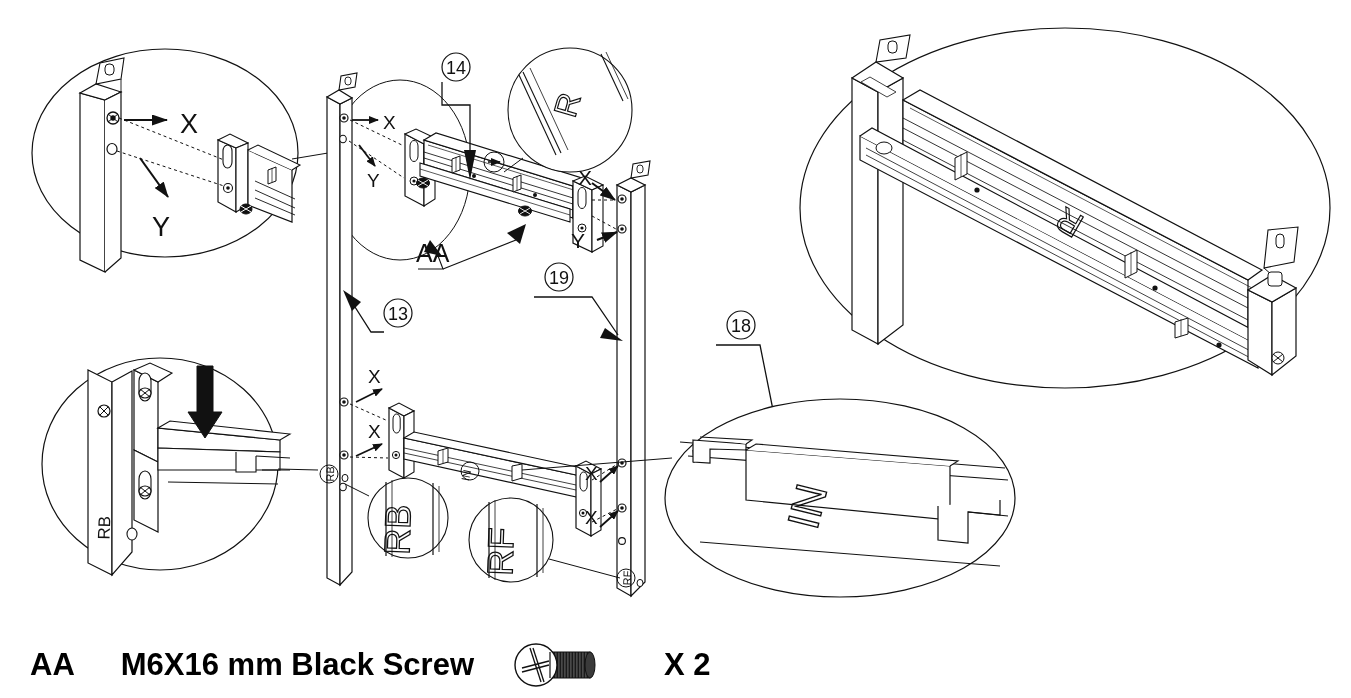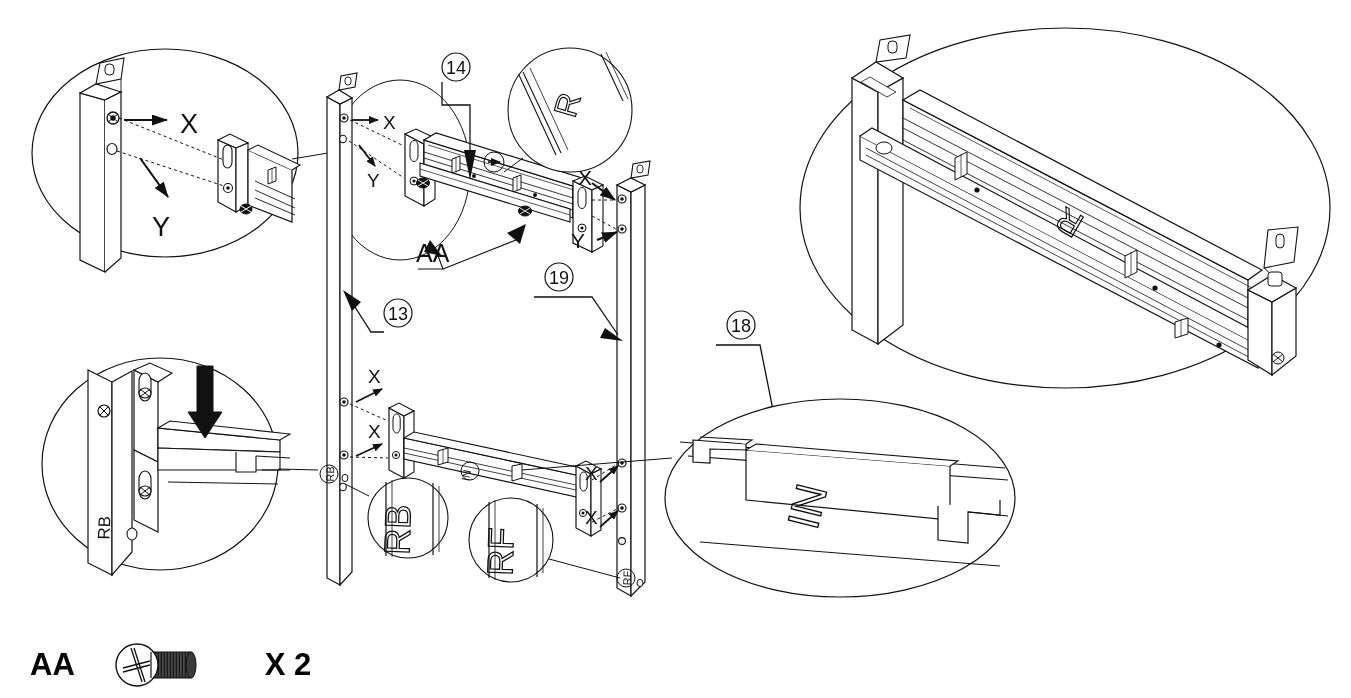--- a/index.html
+++ b/index.html
@@ -459,20 +459,21 @@
       <path d="M1264,268 L1272,275" stroke="#111" stroke-width="1"></path>
       <rect x="1268" y="272" width="14" height="14" rx="3" fill="#fff" stroke="#111" stroke-width="1"></rect>
       <ellipse cx="1278" cy="358" rx="6" ry="6" fill="#fff" stroke="#111" stroke-width="1"></ellipse>
       <path d="M1273,354 L1283,362 M1273,362 L1283,354" stroke="#111" stroke-width="1"></path>
     </g>
 
   </svg>
 
   <div class="legend">
     <span class="legend-code">AA</span>
+    <span class="legend-desc">M6X16 mm Black Screw</span>
 
     <svg class="legend-icon" viewBox="0 0 92 46">
       <defs>
         <pattern id="threads" width="3" height="46" patternUnits="userSpaceOnUse">
           <rect x="0" y="0" width="3" height="46" fill="#1a1a1a"></rect>
           <path d="M0.9,0 L0.9,46" stroke="#888" stroke-width="0.7"></path>
         </pattern>
       </defs>
 
       <rect x="40" y="10" width="40" height="26" fill="url(#threads)" stroke="#111" stroke-width="1"></rect>

